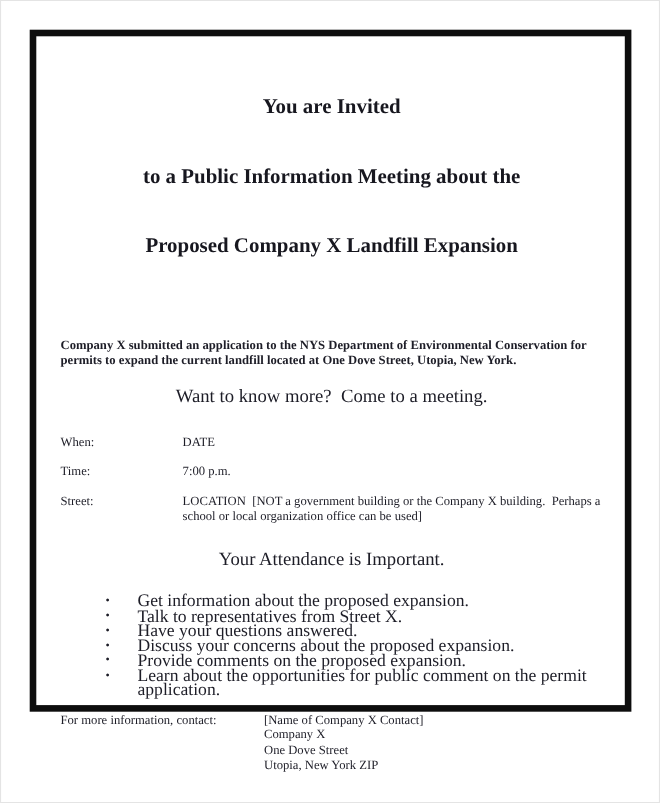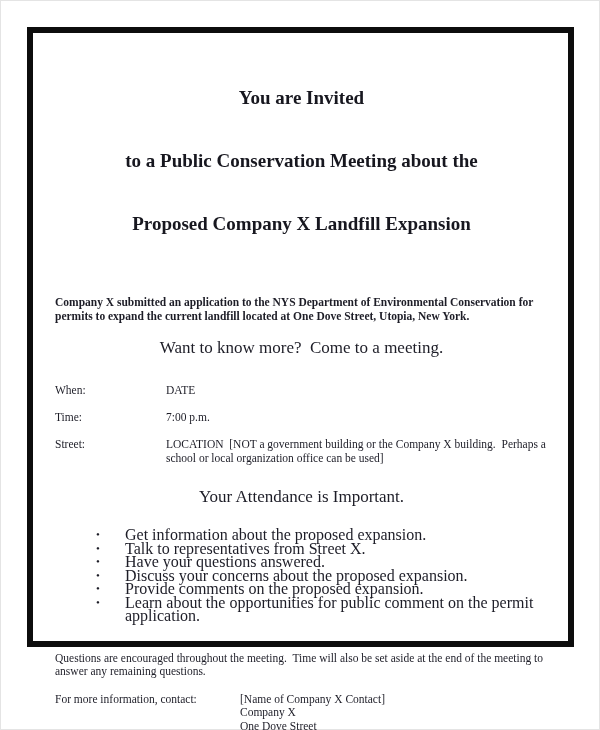--- a/index.html
+++ b/index.html
@@ -32,21 +32,21 @@
     font-weight: bold;
     font-size: 19px;
     line-height: 21px;
     white-space: pre-wrap;
     color: #17171f;
   }
   .intro {
     font-weight: bold;
     font-size: 11.5px;
     line-height: 13.5px;
-    margin-top: 20px;
+    margin-top: 32px;
     width: 505px;
     white-space: pre-wrap;
   }
   .big-line {
     text-align: center;
     font-size: 17px;
     line-height: 22px;
     white-space: pre-wrap;
   }
   .want { margin-top: 14px; }
@@ -99,21 +99,21 @@
   .contact-lines div { white-space: pre-wrap; }
 </style>
 </head>
 <body>
 
 <div class="page">
   <div class="frame">
 
     <div class="title">
       <div>You are Invited</div>
-      <div>to a Public Conservation Meeting about the</div>
+      <div>to a Public Information Meeting about the</div>
       <div>Proposed Company X Landfill Expansion</div>
     </div>
 
     <p class="intro">Company X submitted an application to the NYS Department of Environmental Conservation for permits to expand the current landfill located at One Dove Street, Utopia, New York.</p>
 
     <div class="big-line want">Want to know more?  Come to a meeting.</div>
 
     <div class="details">
       <div class="detail-row">
         <div class="detail-label">When:</div>
@@ -133,21 +133,20 @@
 
     <ul class="bullets">
       <li>Get information about the proposed expansion.</li>
       <li>Talk to representatives from Street X.</li>
       <li>Have your questions answered.</li>
       <li>Discuss your concerns about the proposed expansion.</li>
       <li>Provide comments on the proposed expansion.</li>
       <li>Learn about the opportunities for public comment on the permit application.</li>
     </ul>
 
-    <p class="questions">Questions are encouraged throughout the meeting.  Time will also be set aside at the end of the meeting to answer any remaining questions.</p>
 
     <div class="contact">
       <div class="contact-label">For more information, contact:</div>
       <div class="contact-lines">
         <div>[Name of Company X Contact]</div>
         <div>Company X</div>
         <div>One Dove Street</div>
         <div>Utopia, New York ZIP</div>
 
       </div>

